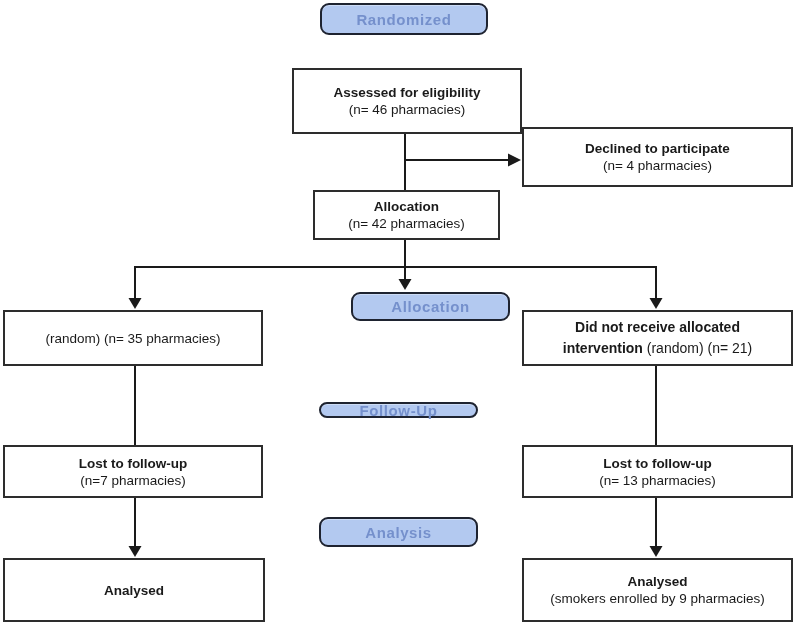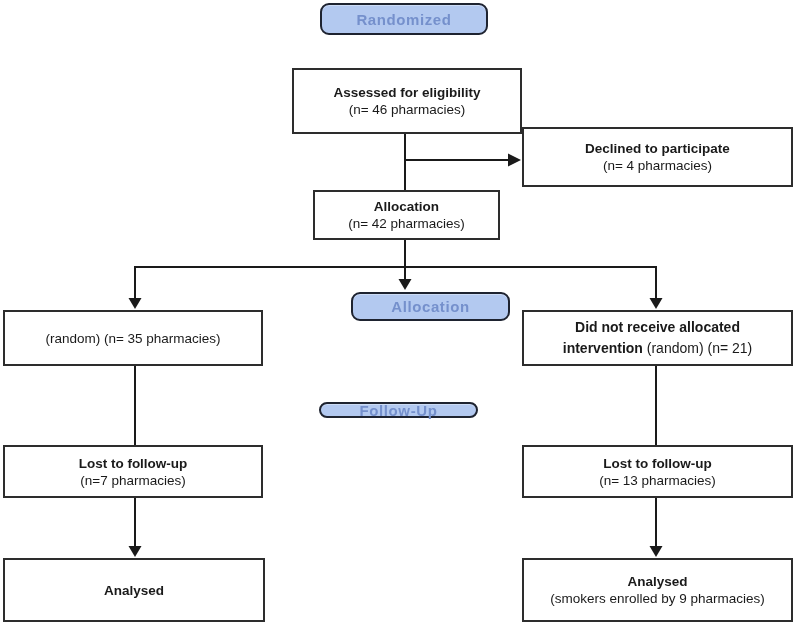--- a/index.html
+++ b/index.html
@@ -146,20 +146,23 @@
   <div class="box" id="box-lost-left">
     <div class="t">Lost to follow-up</div>
     <div class="d">(n=7 pharmacies)</div>
   </div>
 
   <div class="box" id="box-lost-right">
     <div class="t">Lost to follow-up</div>
     <div class="d">(n= 13 pharmacies)</div>
   </div>
 
+  <div class="badge" id="badge-analysis">
+    <span>Analysis</span>
+  </div>
 
   <div class="box" id="box-analysed-left">
     <div class="t">Analysed</div>
   </div>
 
   <div class="box" id="box-analysed-right">
     <div class="t">Analysed</div>
     <div class="d">(smokers enrolled by 9 pharmacies)</div>
   </div>
 

